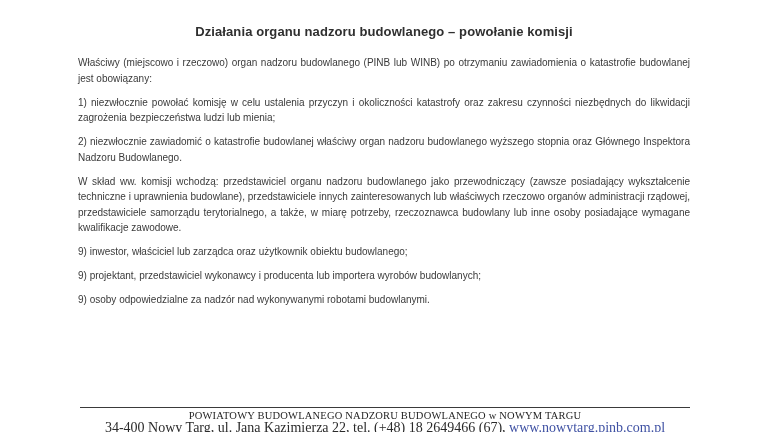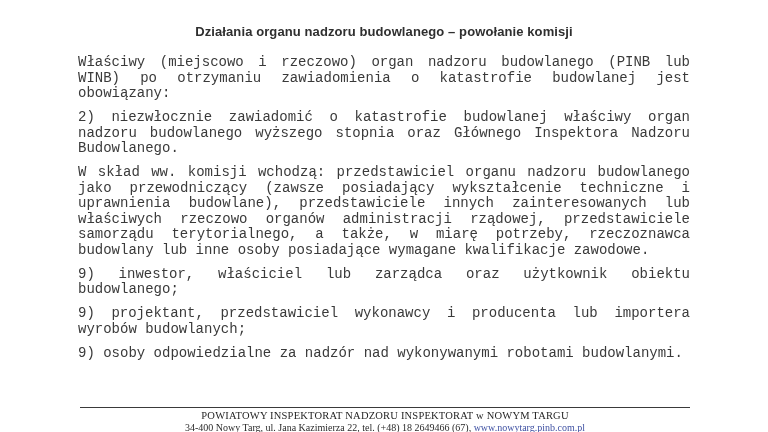--- a/index.html
+++ b/index.html
@@ -27,69 +27,69 @@
   .doc-title {
     font-size: 13px;
     font-weight: bold;
     color: #2f2f2f;
     text-align: center;
     line-height: 17px;
     margin: 0 0 15px 0;
     letter-spacing: 0.1px;
   }
   .para {
-    font-size: 14px;
+    font-size: 10px;
     line-height: 15.5px;
     color: #3a3a3a;
     text-align: justify;
     margin: 0 0 8.5px 0;
-    font-family: Liberation Mono, monospace;
   }
   .footer {
     position: absolute;
     left: 80px;
     width: 610px;
     top: 407px;
     border-top: 1.5px solid #3a3a3a;
     text-align: center;
     font-family: "Liberation Serif", serif;
     padding-top: 2px;
   }
   .footer-org {
     font-size: 10.5px;
     line-height: 12px;
     color: #1f1f1f;
     letter-spacing: 0.2px;
     white-space: nowrap;
   }
   .footer-address {
-    font-size: 10px;
+    font-size: 14px;
     line-height: 11px;
     color: #2a2a2a;
     white-space: nowrap;
   }
   .footer-link {
     color: #3f51a3;
     text-decoration: underline;
   }
 </style>
 </head>
 <body>
 
 <div class="page">
   <div class="content">
     <h1 class="doc-title">Działania organu nadzoru budowlanego – powołanie komisji</h1>
 
     <p class="para">Właściwy (miejscowo i rzeczowo) organ nadzoru budowlanego (PINB lub WINB) po otrzymaniu zawiadomienia o katastrofie budowlanej jest obowiązany:</p>
+    <p class="para">1) niezwłocznie powołać komisję w celu ustalenia przyczyn i okoliczności katastrofy oraz zakresu czynności niezbędnych do likwidacji zagrożenia bezpieczeństwa ludzi lub mienia;</p>
     <p class="para">2) niezwłocznie zawiadomić o katastrofie budowlanej właściwy organ nadzoru budowlanego wyższego stopnia oraz Głównego Inspektora Nadzoru Budowlanego.</p>
     <p class="para">W skład ww. komisji wchodzą: przedstawiciel organu nadzoru budowlanego jako przewodniczący (zawsze posiadający wykształcenie techniczne i uprawnienia budowlane), przedstawiciele innych zainteresowanych lub właściwych rzeczowo organów administracji rządowej, przedstawiciele samorządu terytorialnego, a także, w miarę potrzeby, rzeczoznawca budowlany lub inne osoby posiadające wymagane kwalifikacje zawodowe.</p>
     <p class="para">9) inwestor, właściciel lub zarządca oraz użytkownik obiektu budowlanego;</p>
     <p class="para">9) projektant, przedstawiciel wykonawcy i producenta lub importera wyrobów budowlanych;</p>
     <p class="para">9) osoby odpowiedzialne za nadzór nad wykonywanymi robotami budowlanymi.</p>
   </div>
 
   <div class="footer">
-    <div class="footer-org">POWIATOWY INSPEKTORAT NADZORU INSPEKTORAT w NOWYM TARGU</div>
+    <div class="footer-org">POWIATOWY BUDOWLANEGO NADZORU BUDOWLANEGO w NOWYM TARGU</div>
     <div class="footer-address">
       <span>34-400 Nowy Targ, ul. Jana Kazimierza 22, tel. (+48) 18 2649466 (67), </span><a class="footer-link" href="#">www.nowytarg.pinb.com.pl</a>
     </div>
   </div>
 </div>
 
 </body></html>

